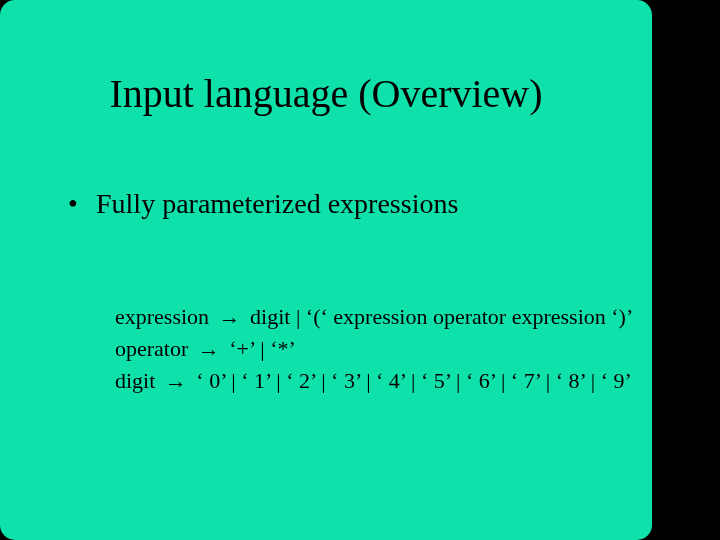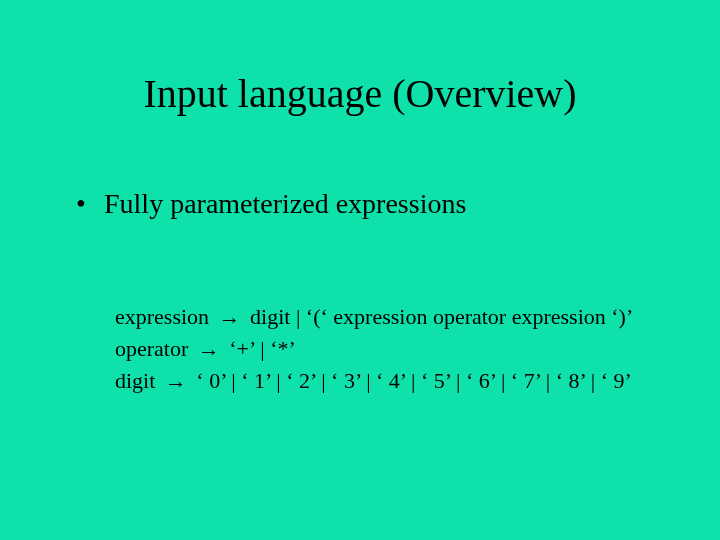--- a/index.html
+++ b/index.html
@@ -6,54 +6,55 @@
     margin: 0;
     padding: 0;
     width: 720px;
     height: 540px;
     overflow: hidden;
   }
   body {
     background: #000;
   }
   .slide {
-    width: 720px;
+    width: 652px;
     height: 540px;
     background: #00e6b8;
     background: #1ae6b3;
     background: #17e2b0;
     background: #0fe0ad;
     background: #15e3b0;
     background: #0fe1ac;
     background: #0be0aa;
     background: #11e2ad;
     
     background: #0fe1ab;
     font-family: "Times New Roman", Times, serif;
     color: #000;
     position: relative;
     box-sizing: border-box;
+    border-radius: 15px;
   }
   .title {
     text-align: center;
     font-size: 40px;
     font-weight: 400;
     padding-top: 70px;
     padding-bottom: 40px;
   }
   .bullets {
     padding-left: 60px;
     font-size: 28px;
     line-height: 1.35;
   }
   .bullets li {
     list-style: none;
     position: relative;
     padding-left: 28px;
-    margin: 2px 16px;
+    margin: 2px 8px;
   }
   .bullets li::before {
     content: "•";
     position: absolute;
     left: 0;
     top: 0;
     font-size: 28px;
     line-height: 1.35;
   }
   .grammar {

